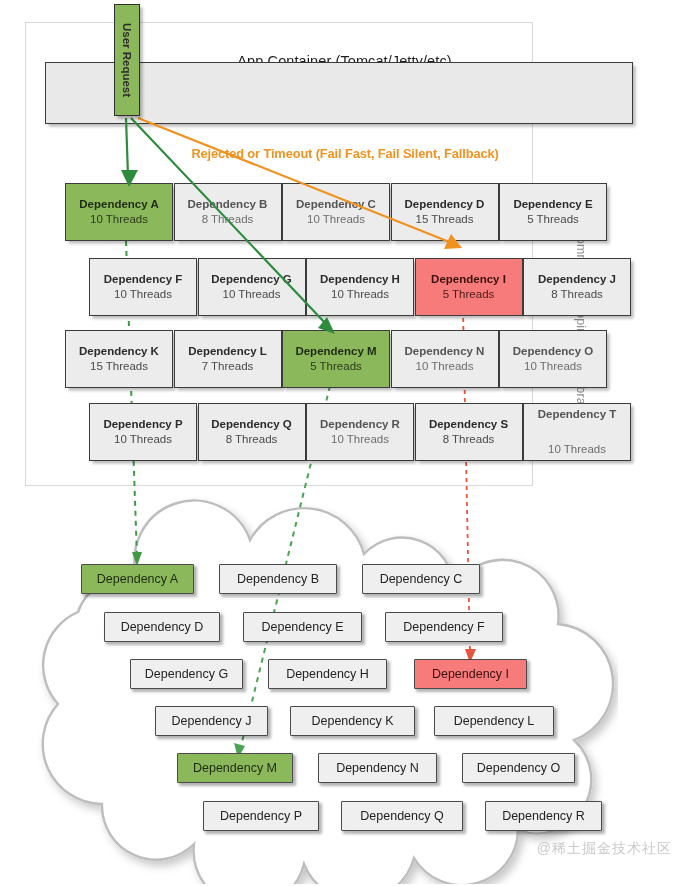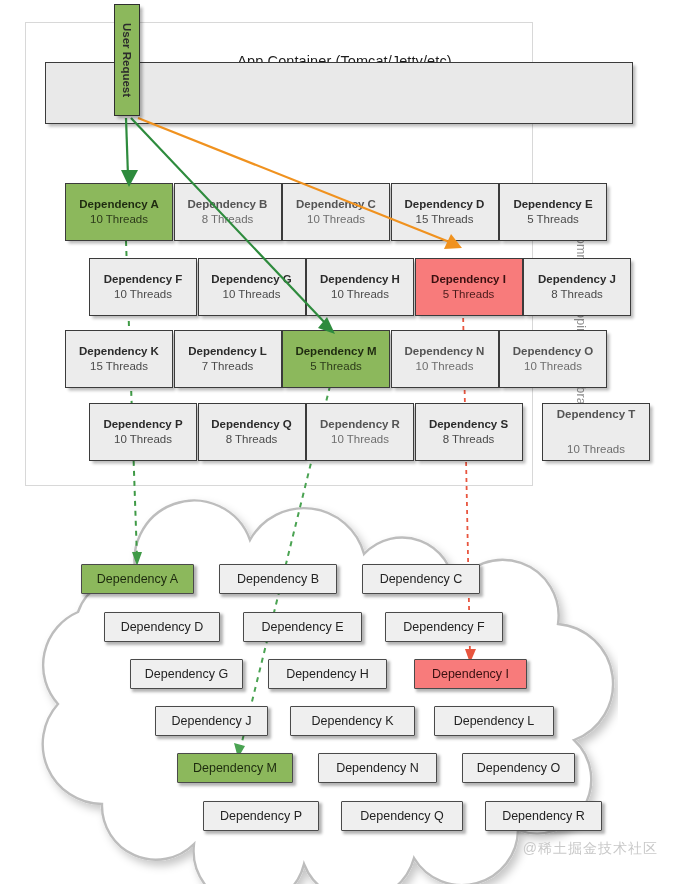--- a/index.html
+++ b/index.html
@@ -171,21 +171,21 @@
     position:absolute;
     left:0; top:0;
     width:690px; height:886px;
     pointer-events:none;
     z-index:12;
   }
 
   
   #watermark{
     position:absolute;
-    right:32px; bottom:28px;
+    right:18px; bottom:28px;
     font-size:14px;
     color:#c9c9c9;
     z-index:60;
     letter-spacing:1px;
   }
 </style>
 </head>
 <body>
 
 <div id="stage">
@@ -193,20 +193,21 @@
   <div id="app-container-panel">
     <div id="app-container-title">App Container (Tomcat/Jetty/etc)</div>
   </div>
 
   <div id="request-bar"></div>
 
   <div id="user-request">
     <span class="vtext">User Request</span>
   </div>
 
+  <div id="rejected-label">Rejected or Timeout (Fail Fast, Fail Silent, Fallback)</div>
 
   <div id="side-caption">HystrixCommand wrapping client libraries</div>
 
   <div id="thread-pool-grid">
       <div class="dep-box green" style="left: 65px; top: 183px;">
         <div class="dep-name">Dependency A</div>
         <div class="dep-threads">10 Threads</div>
       </div>
       <div class="dep-box dim" style="left: 173.5px; top: 183px;">
         <div class="dep-name">Dependency B</div>
@@ -273,21 +274,21 @@
         <div class="dep-threads">8 Threads</div>
       </div>
       <div class="dep-box dim" style="left: 306px; top: 403px;">
         <div class="dep-name">Dependency R</div>
         <div class="dep-threads">10 Threads</div>
       </div>
       <div class="dep-box" style="left: 414.5px; top: 403px;">
         <div class="dep-name">Dependency S</div>
         <div class="dep-threads">8 Threads</div>
       </div>
-      <div class="dep-box dim" style="left: 542px; top: 403px; gap: 20px;">
+      <div class="dep-box dim" style="left: 523px; top: 403px; gap: 20px;">
         <div class="dep-name">Dependency T</div>
         <div class="dep-threads">10 Threads</div>
       </div>
     </div>
 
   <div id="cloud-wrap">
     <svg width="600" height="392" viewBox="0 0 600 392">
       <defs>
         <filter id="cloudShadow" x="-20%" y="-20%" width="150%" height="150%">
           <feDropShadow dx="4" dy="5" stdDeviation="4" flood-color="#000000" flood-opacity="0.22"></feDropShadow>

